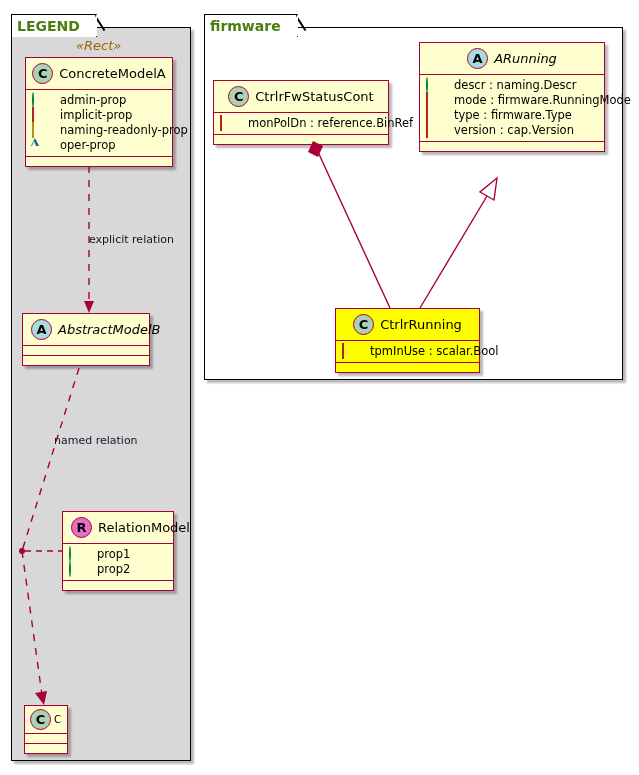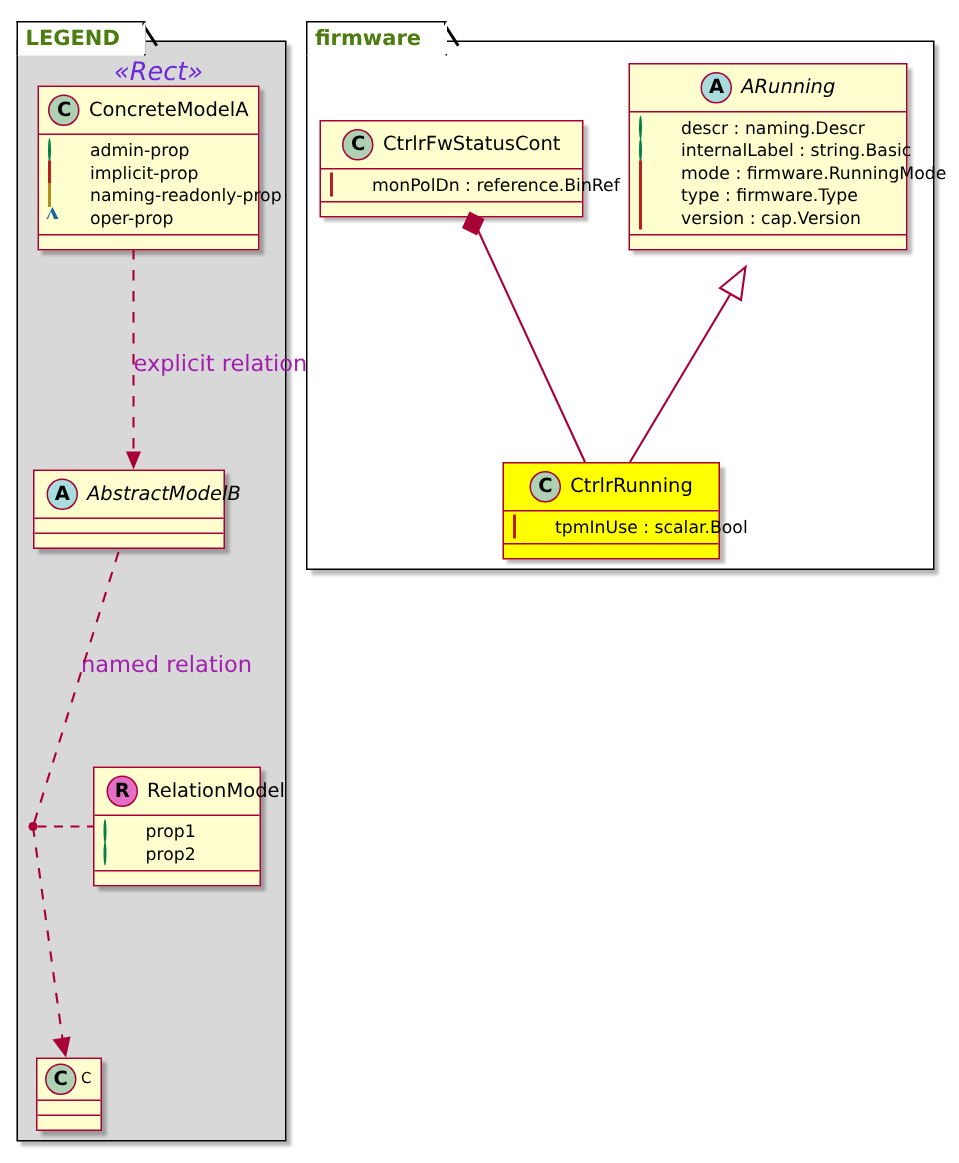--- a/index.html
+++ b/index.html
@@ -175,30 +175,30 @@
     border-left: 2.8px solid transparent;
     border-right: 2.8px solid transparent;
     border-bottom: 5px solid #fefece;
     z-index: 2;
   }
 
   
   .stereo {
     position: absolute;
     font-style: italic;
-    font-size: 17px;
-    color: #6d28d9;
+    font-size: 13px;
+    color: #a16207;
     white-space: nowrap;
   }
 
   
   .edge-label {
     position: absolute;
-    font-size: 15px;
-    color: #a21caf;
+    font-size: 11px;
+    color: #0f172a;
     white-space: nowrap;
     background: transparent;
   }
 
   svg.links {
     position: absolute;
     left: 0; top: 0;
     width: 639px; height: 775px;
     overflow: visible;
     pointer-events: none;
@@ -304,24 +304,20 @@
 
   <div class="cls" style="left:419px; top:42px; width:186px;">
     <div class="cls-header">
       <span class="badge badge-a">A</span>
       <span class="cls-name italic">ARunning</span>
     </div>
     <div class="cls-attrs">
       <div class="attr">
         <span class="vis"><span class="vis-circle"></span></span>
         <span>descr : naming.Descr</span>
-      </div>
-      <div class="attr">
-        <span class="vis"><span class="vis-circle"></span></span>
-        <span>internalLabel : string.Basic</span>
       </div>
       <div class="attr">
         <span class="vis"><span class="vis-square"></span></span>
         <span>mode : firmware.RunningMode</span>
       </div>
       <div class="attr">
         <span class="vis"><span class="vis-square"></span></span>
         <span>type : firmware.Type</span>
       </div>
       <div class="attr">

